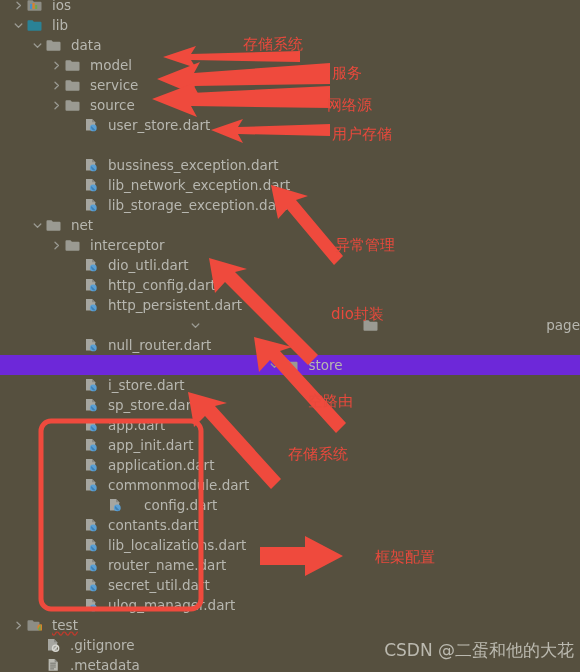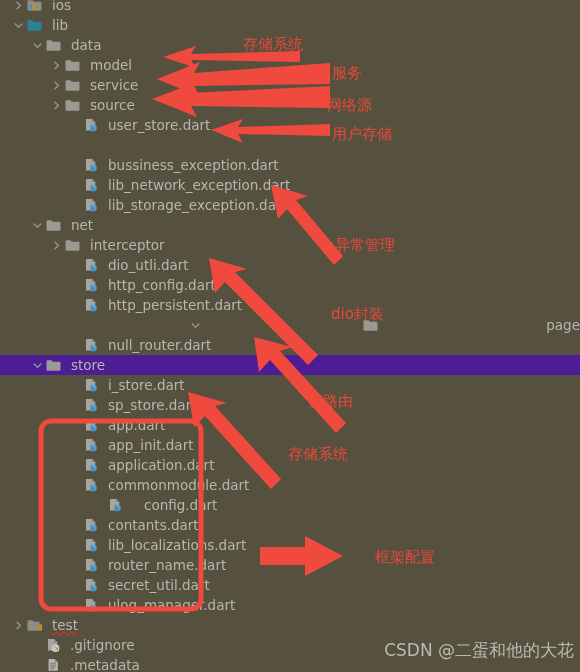--- a/index.html
+++ b/index.html
@@ -12,21 +12,21 @@
   }
   #tree{position:absolute;left:0;top:0;width:580px;height:672px;}
 
   .row{
     position:absolute;left:0;width:580px;height:20px;
     display:flex;align-items:center;
     white-space:nowrap;
     font-size:13.5px;
     color:#b7b7b0;
   }
-  .row.selected{background:#4c1d95;}
+  .row.selected{background:#6d28d9;justify-content:center;}
   .row .twisty{
     width:11px;height:11px;margin-right:3px;flex:0 0 auto;
     position:relative;
   }
   .row .twisty.none{visibility:hidden;}
   .row .twisty svg{display:block;}
   .ico{flex:0 0 auto;margin-right:5px;display:block;}
   .label{line-height:20px;}
   .label.err{text-decoration:underline wavy #c0392b;text-decoration-skip-ink:none;}
 

